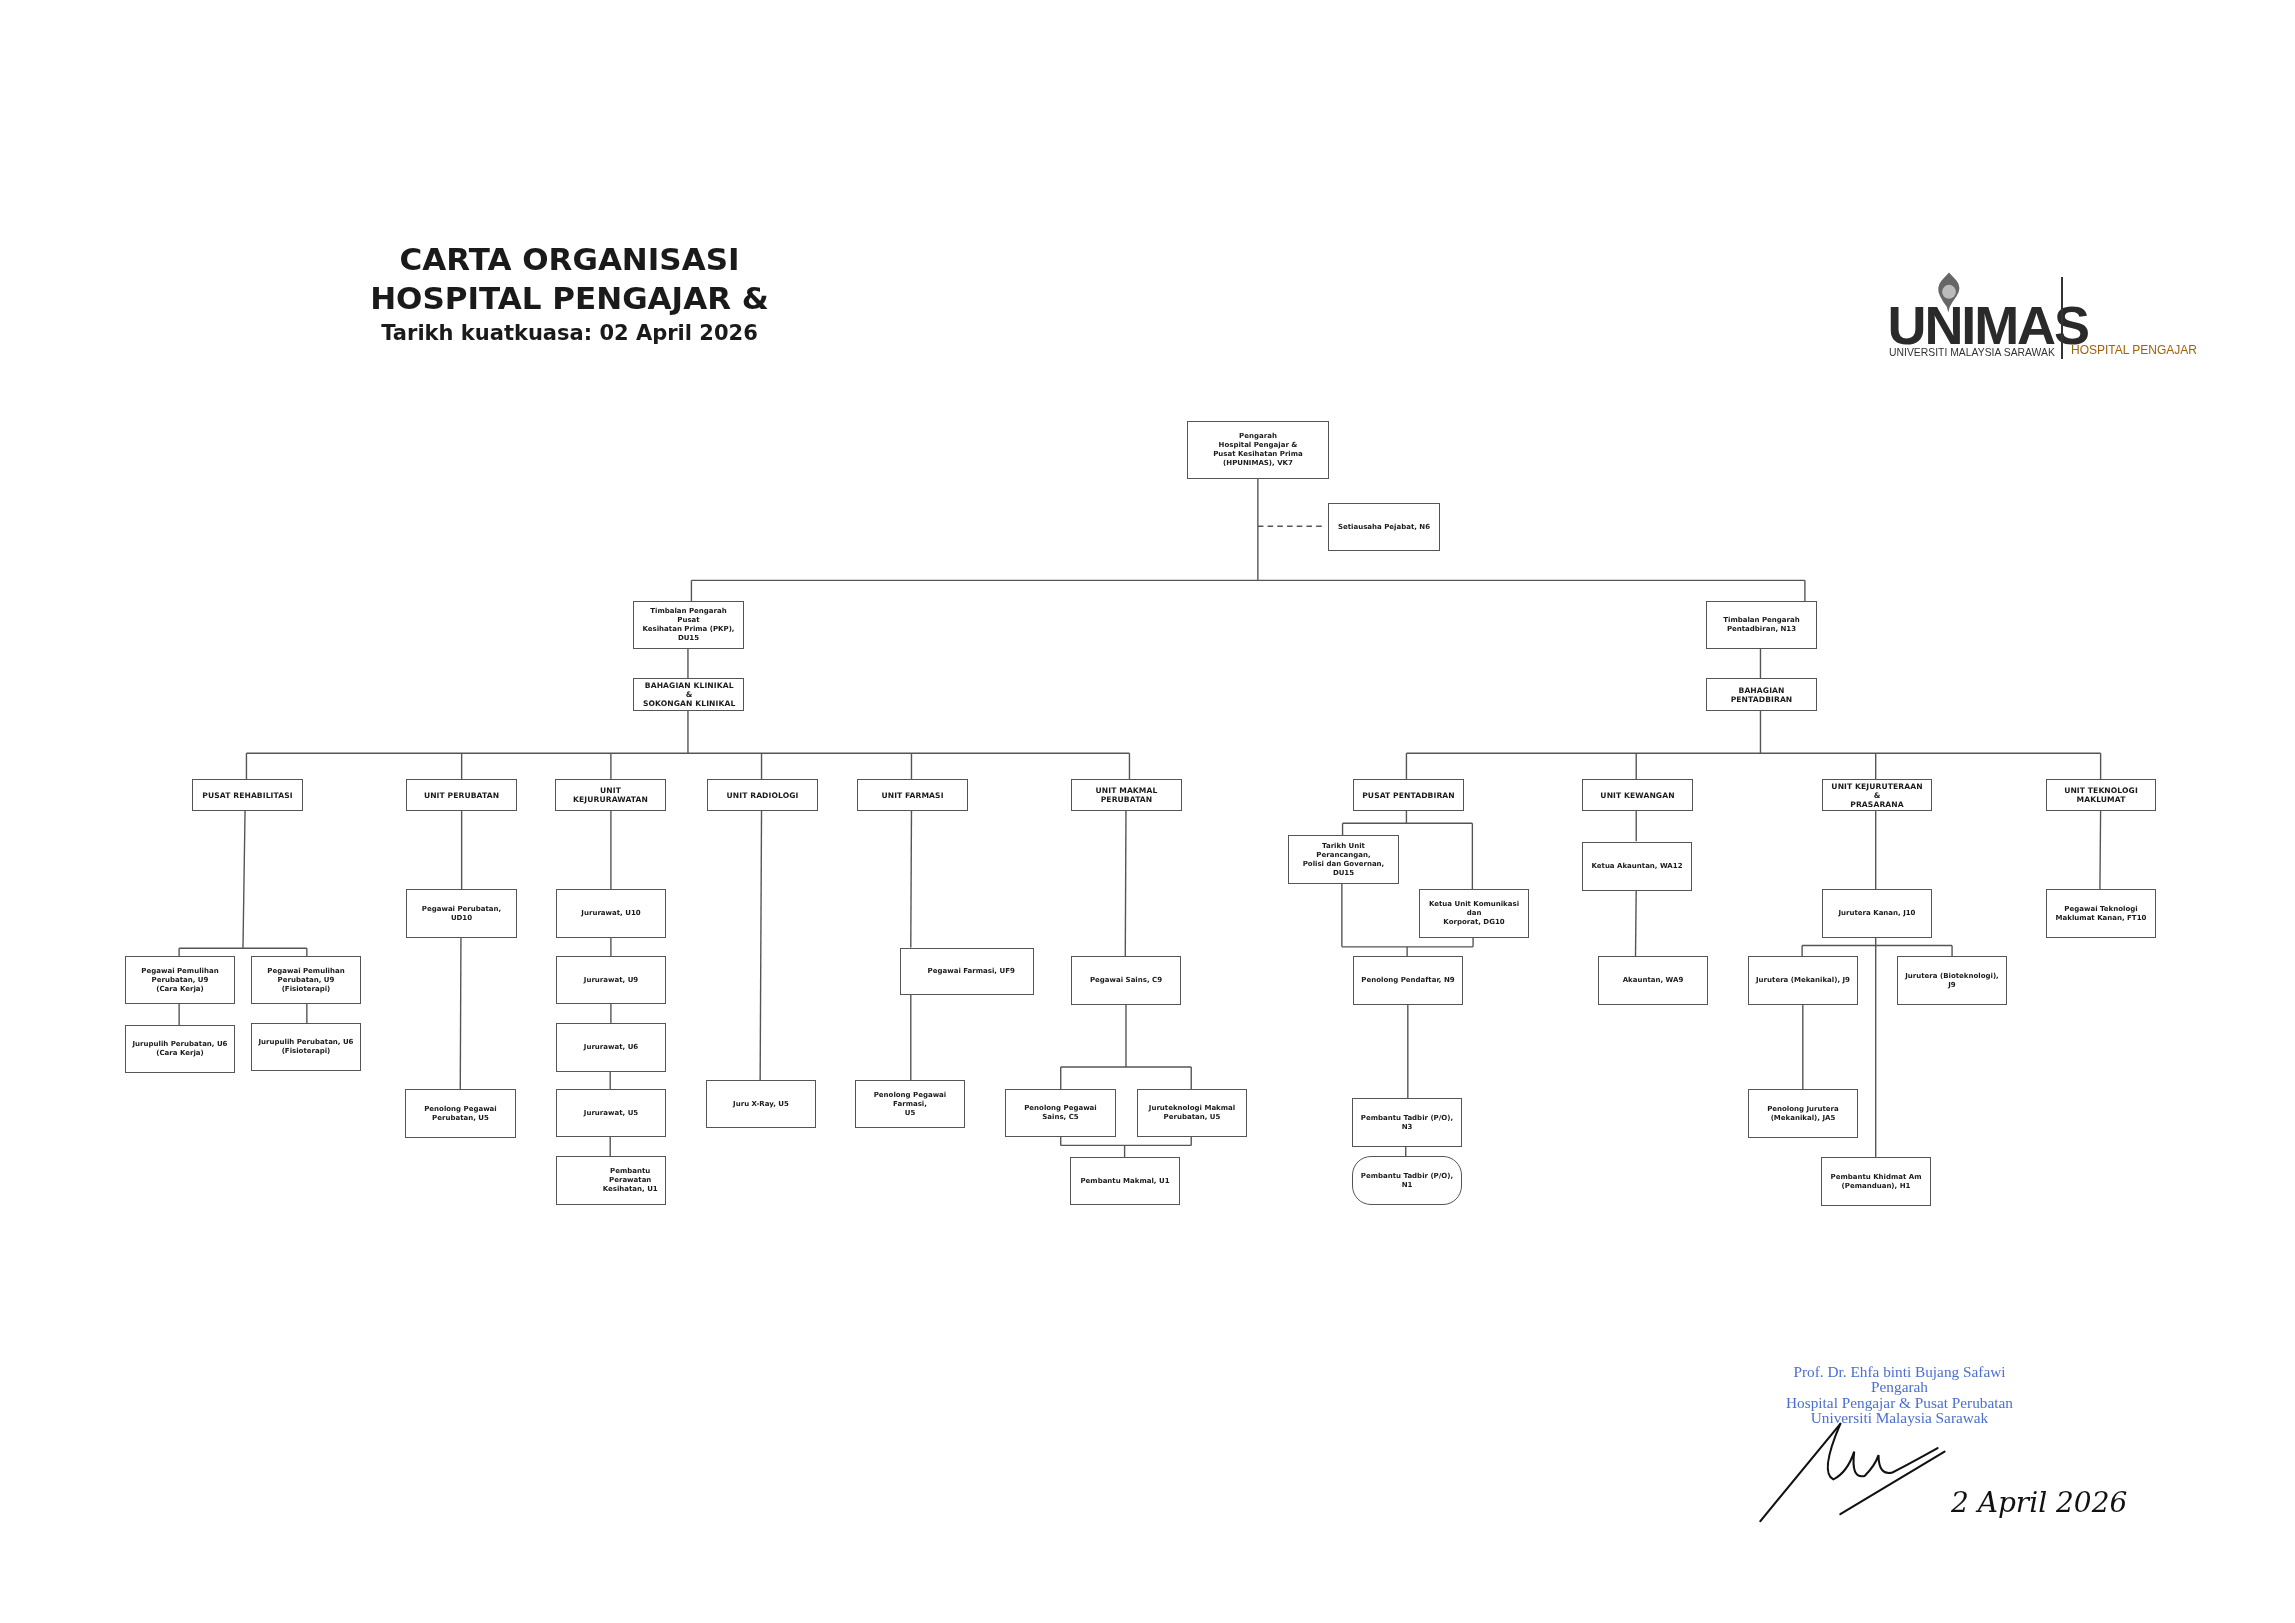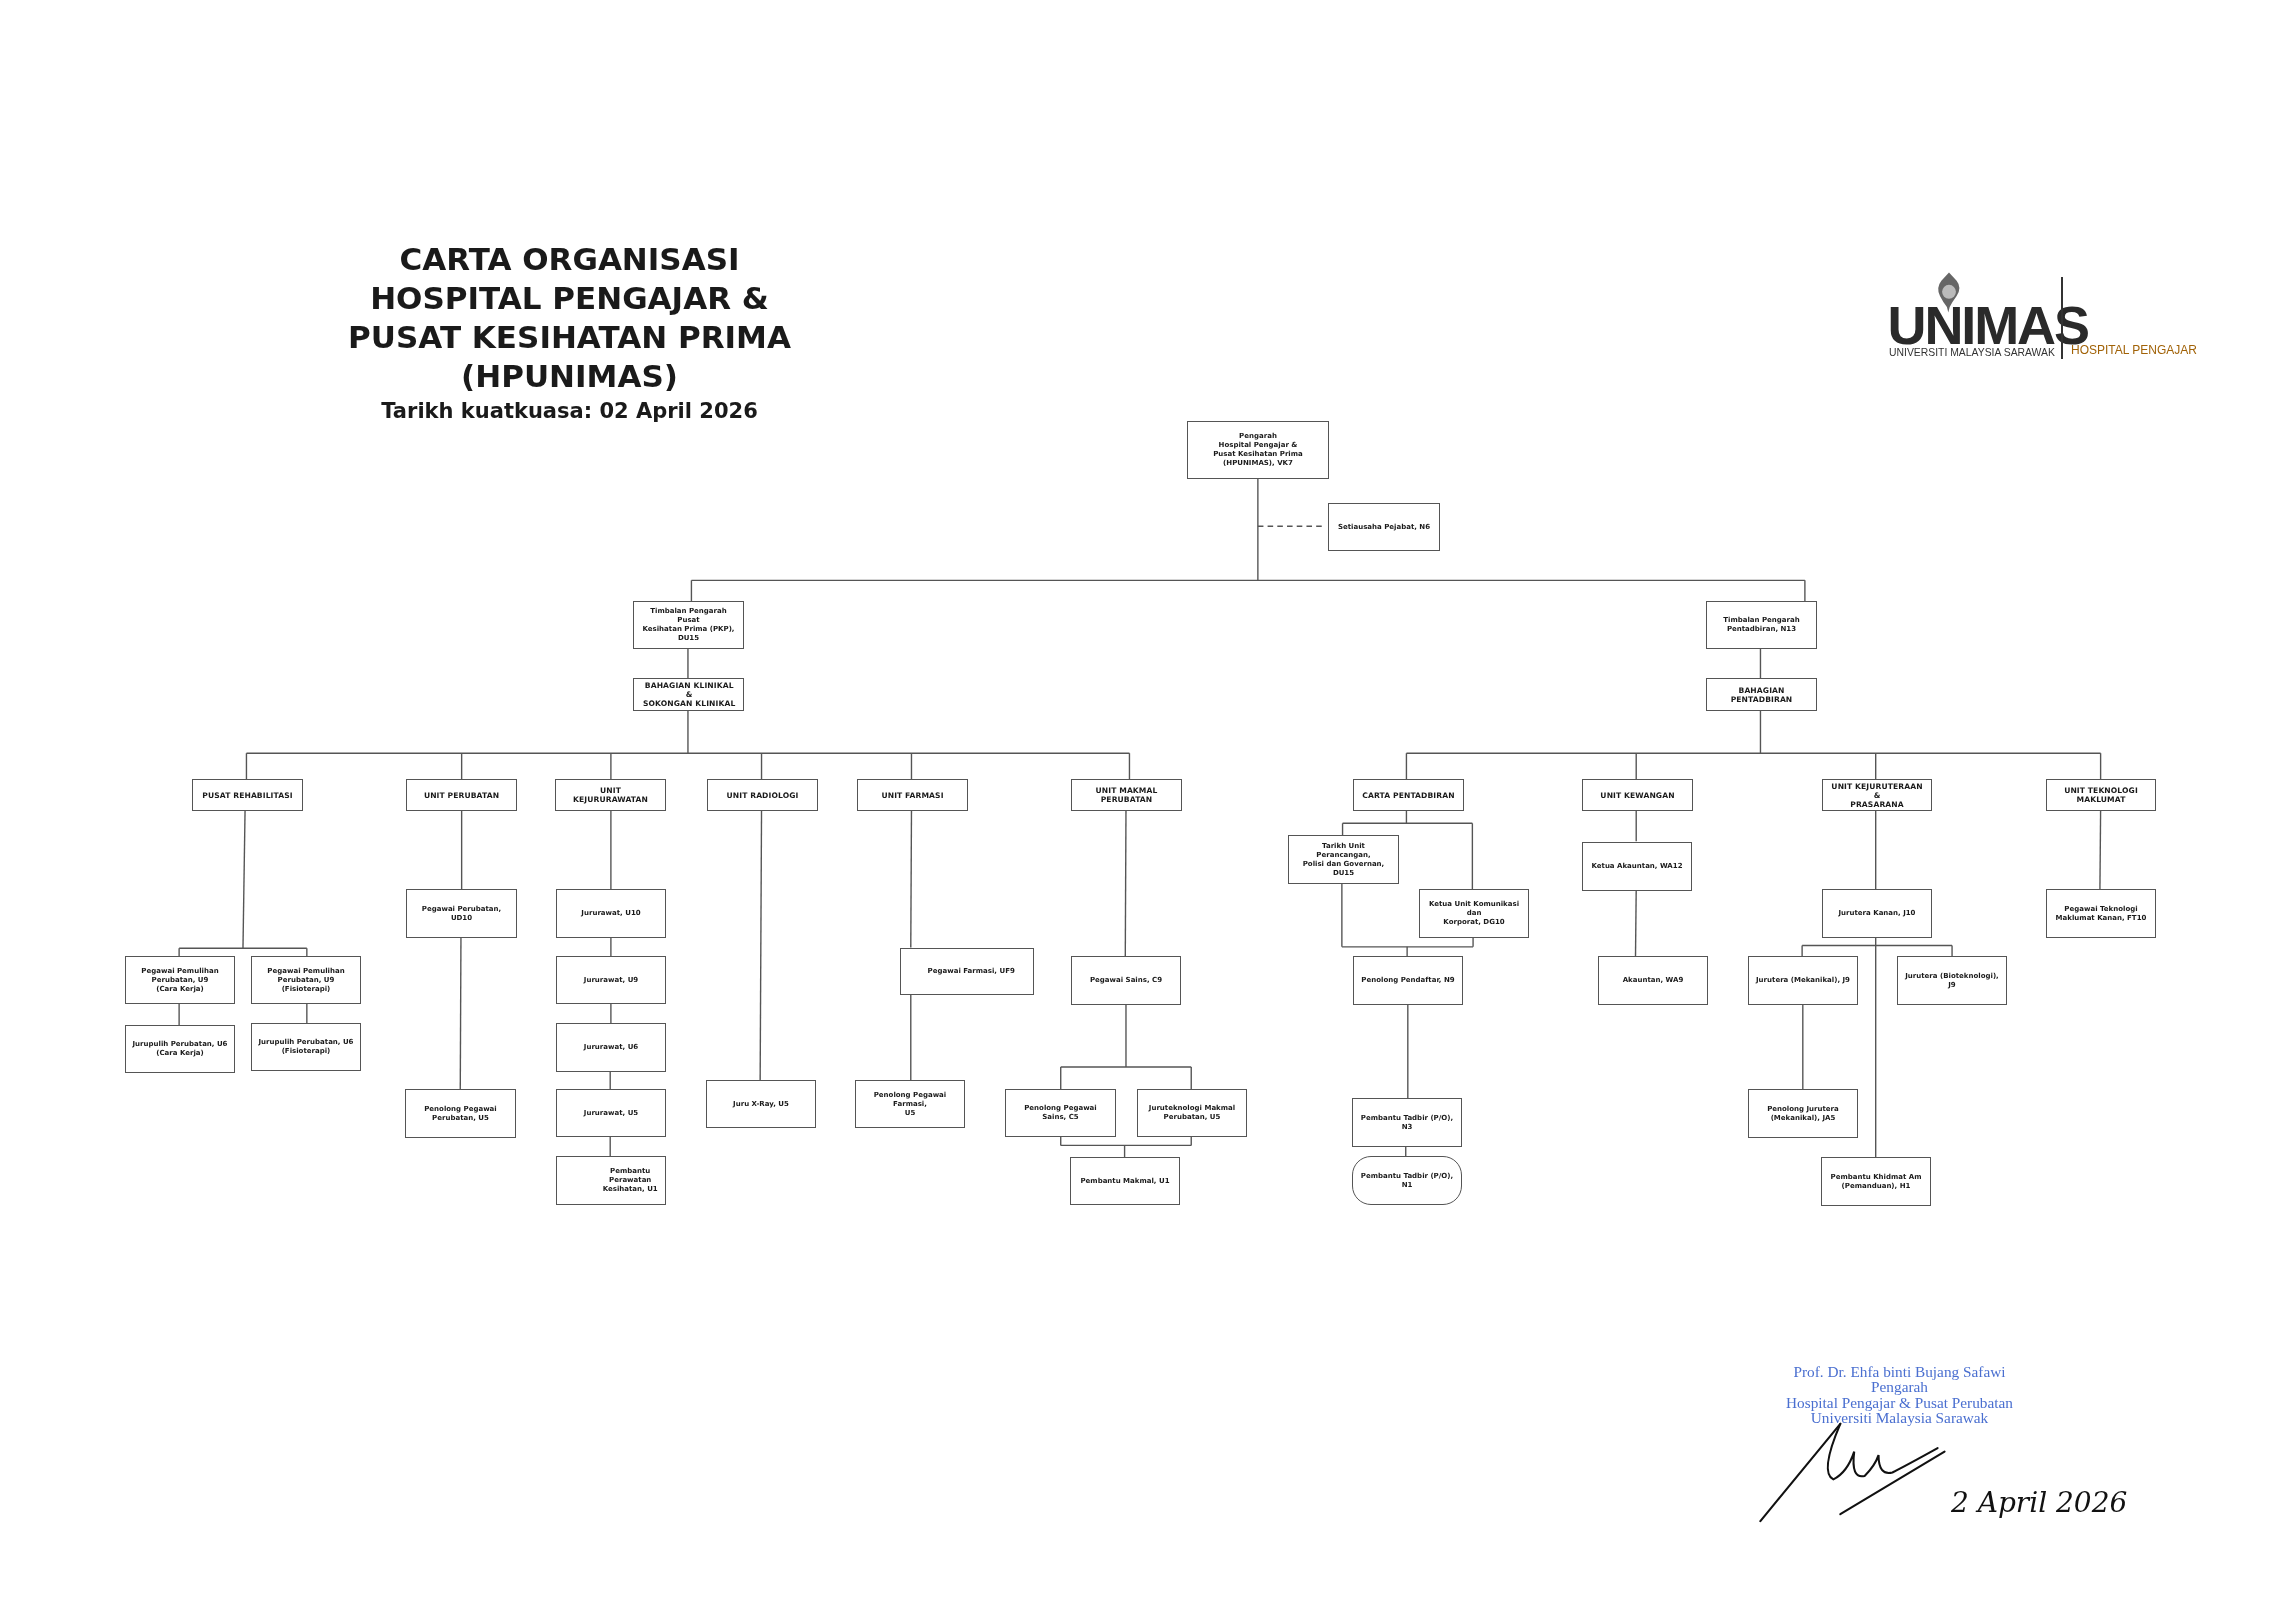--- a/index.html
+++ b/index.html
@@ -19,21 +19,20 @@
   .sig { position:absolute; left:1750px; top:1364px; width:299px; text-align:center; font-family:"Liberation Serif", serif; color:#4a6fd0; font-size:15.3px; line-height:15.3px; }
   .sig-date { position:absolute; left:1951px; top:1486px; font-family:"DejaVu Serif", serif; font-style:italic; font-size:28px; color:#111; }
   .signature { position:absolute; left:1736px; top:1396px; }
 </style>
 </head>
 <body>
 
 <div class="title-block">
   <div class="title-line">CARTA ORGANISASI</div>
   <div class="title-line">HOSPITAL PENGAJAR &amp;</div>
-  <div class="title-line">PUSAT KESIHATAN PRIMA (HPUNIMAS)</div>
   <div class="subtitle">Tarikh kuatkuasa: 02 April 2026</div>
 </div>
 
 <div class="logo">
   <svg class="logo-emblem" viewBox="0 0 46 62">
     <path d="M23 2 L34 14 Q42 24 34 36 Q28 44 24 52 L22 60 L20 52 Q14 44 10 36 Q4 24 12 14 Z" fill="#666"></path>
     <circle cx="23" cy="30" r="10" fill="#bbb"></circle>
   </svg>
   <div class="logo-word">UNIMAS</div>
   <div class="logo-sub">UNIVERSITI MALAYSIA SARAWAK</div>
@@ -140,21 +139,21 @@
 <div class="box hdr" style="left:633px;top:678px;width:111px;height:33px;padding-left:7px;">BAHAGIAN KLINIKAL &amp;
 SOKONGAN KLINIKAL</div>
 <div class="box hdr" style="left:1706px;top:678px;width:111px;height:33px;">BAHAGIAN PENTADBIRAN</div>
 
 <div class="box hdr" style="left:192px;top:779px;width:111px;height:32px;">PUSAT REHABILITASI</div>
 <div class="box hdr" style="left:406px;top:779px;width:111px;height:32px;">UNIT PERUBATAN</div>
 <div class="box hdr" style="left:555px;top:779px;width:111px;height:32px;">UNIT KEJURURAWATAN</div>
 <div class="box hdr" style="left:707px;top:779px;width:111px;height:32px;">UNIT RADIOLOGI</div>
 <div class="box hdr" style="left:857px;top:779px;width:111px;height:32px;">UNIT FARMASI</div>
 <div class="box hdr" style="left:1071px;top:779px;width:111px;height:32px;">UNIT MAKMAL PERUBATAN</div>
-<div class="box hdr" style="left:1353px;top:779px;width:111px;height:32px;">CARTA PENTADBIRAN</div>
+<div class="box hdr" style="left:1353px;top:779px;width:111px;height:32px;">PUSAT PENTADBIRAN</div>
 <div class="box hdr" style="left:1582px;top:779px;width:111px;height:32px;">UNIT KEWANGAN</div>
 <div class="box hdr" style="left:1822px;top:779px;width:110px;height:32px;">UNIT KEJURUTERAAN &amp;
 PRASARANA</div>
 <div class="box hdr" style="left:2046px;top:779px;width:110px;height:32px;">UNIT TEKNOLOGI
 MAKLUMAT</div>
 
 <div class="box" style="left:125px;top:956px;width:110px;height:48px;">Pegawai Pemulihan
 Perubatan, U9
 (Cara Kerja)</div>
 <div class="box" style="left:251px;top:956px;width:110px;height:48px;">Pegawai Pemulihan

